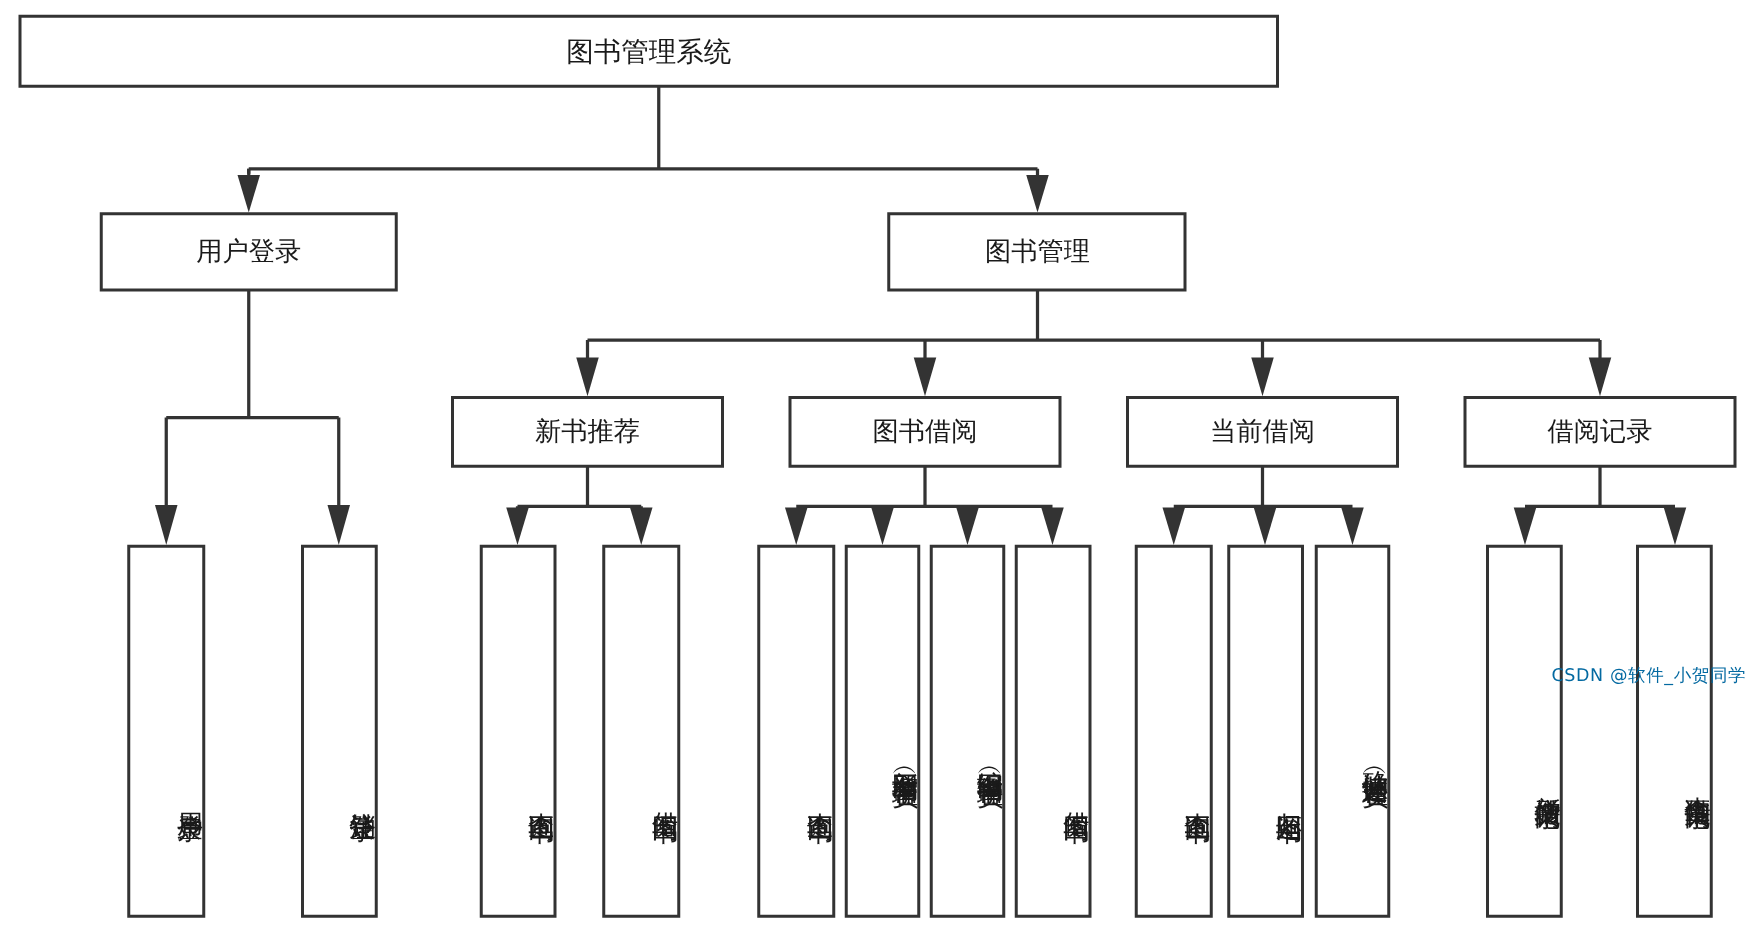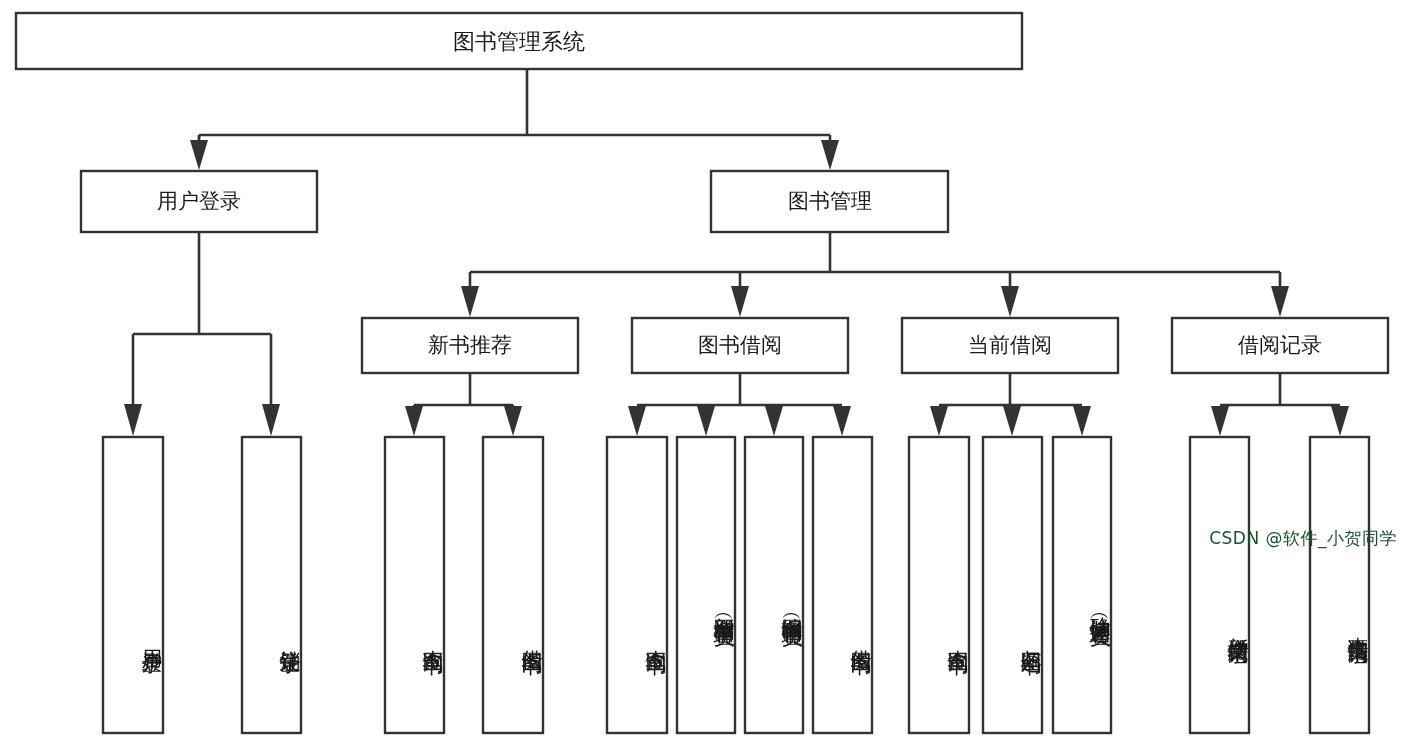--- a/index.html
+++ b/index.html
@@ -67,22 +67,22 @@
     letter-spacing: 1.5px;
     white-space: nowrap;
     text-align: center;
     pointer-events: none;
   }
   .watermark {
     position: absolute;
     right: 8px;
     bottom: 6px;
     font-family: "DejaVu Sans", "Liberation Sans", sans-serif;
-    font-size: 17px;
-    color: #14532d;
+    font-size: 14px;
+    color: #0369a1;
     letter-spacing: 0.5px;
     user-select: none;
   }
 </style>
 </head>
 <body>
 
 <div id="diagram-root">
 
   <svg id="flow-svg" viewBox="0 0 1405 747">

